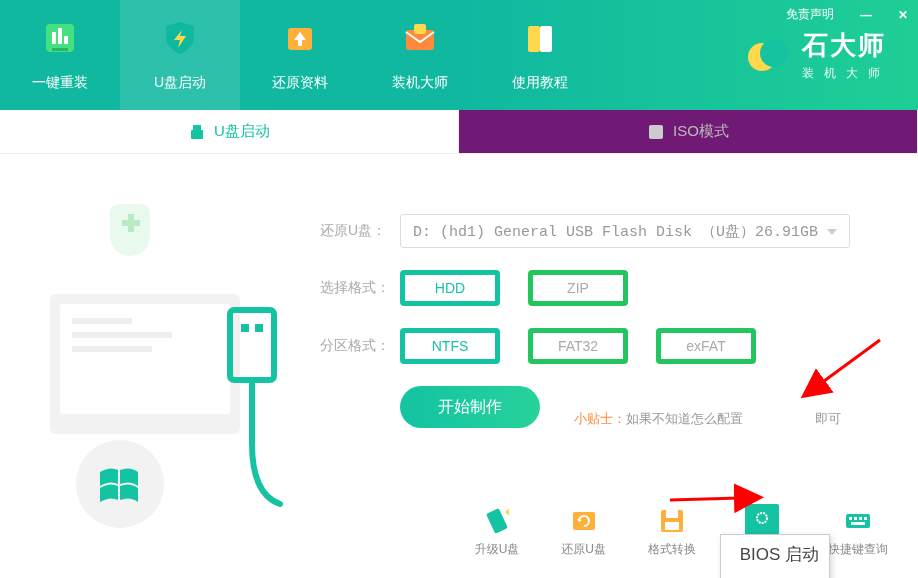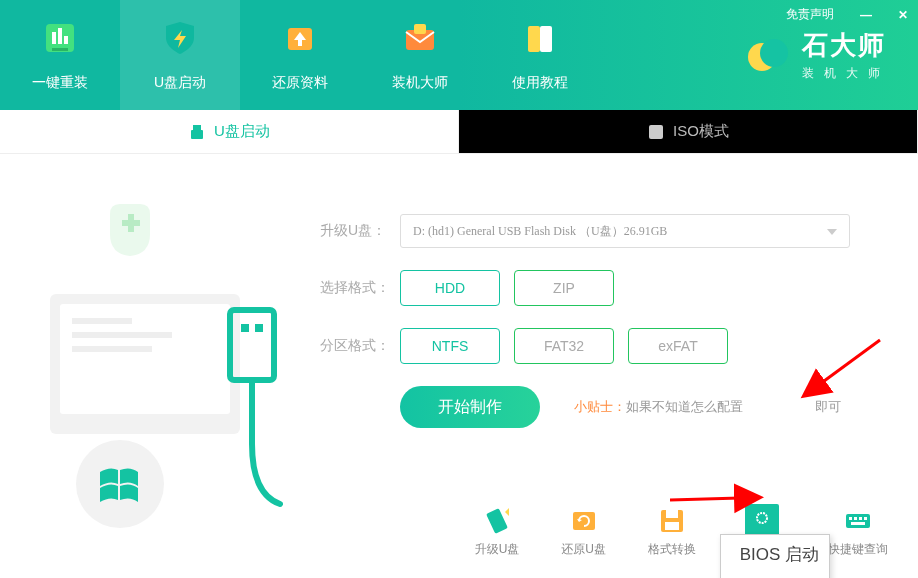--- a/index.html
+++ b/index.html
@@ -73,21 +73,21 @@
     border-bottom: 1px solid #eee;
   }
   .subtab {
     flex: 1;
     display: flex;
     align-items: center;
     justify-content: center;
     gap: 8px;
     font-size: 15px;
     color: #bbb;
-    background: #000000;
+    background: #701a75;
     border-right: 1px solid #eee;
     cursor: pointer;
   }
   .subtab.active {
     background: #fff;
     color: #14c3a2;
   }
 
   
   .main {
@@ -121,43 +121,43 @@
   .dropdown {
     flex: 1;
     max-width: 450px;
     border: 1px solid #ddd;
     border-radius: 3px;
     height: 34px;
     display: flex;
     align-items: center;
     padding: 0 12px;
     color: #999;
-    font-size: 12px;
-    font-family: Liberation Serif, serif;
+    font-size: 15px;
+    font-family: Liberation Mono, monospace;
     position: relative;
     cursor: pointer;
   }
   .dropdown::after {
     content: "";
     position: absolute;
     right: 12px;
     top: 14px;
     border-left: 5px solid transparent;
     border-right: 5px solid transparent;
     border-top: 6px solid #ccc;
   }
   .opt-btn {
     width: 100px;
     height: 36px;
-    border: 1px solid #22c55e;
+    border: 5px solid #22c55e;
     border-radius: 4px;
     display: flex;
     align-items: center;
     justify-content: center;
-    margin-right: 14px;
+    margin-right: 28px;
     color: #aaa;
     font-size: 14px;
     cursor: pointer;
   }
   .opt-btn.selected {
     border-color: #14c3a2;
     color: #14c3a2;
   }
   .start-btn {
     width: 140px;
@@ -173,21 +173,21 @@
     margin-left: 80px;
   }
   .tip {
     font-size: 13px;
     color: #999;
     margin-left: 34px;
   }
   .tip .tip-label { color: #ff8a3c; }
   .action-row {
     display: flex;
-    align-items: center;
+    align-items: flex-end;
   }
 
   
   .bottom-tools {
     position: absolute;
     bottom: 20px;
     right: 30px;
     display: flex;
     gap: 42px;
   }
@@ -356,21 +356,21 @@
 
       <rect x="200" y="116" width="44" height="70" rx="4" fill="none" stroke="#14c3a2" stroke-width="6"></rect>
       <rect x="211" y="130" width="8" height="8" fill="#14c3a2"></rect>
       <rect x="225" y="130" width="8" height="8" fill="#14c3a2"></rect>
       <path d="M222 186 V250 Q222 300 250 310" stroke="#14c3a2" stroke-width="6" fill="none" stroke-linecap="round"></path>
     </svg>
   </div>
 
   <div class="form-area">
     <div class="form-row">
-      <div class="form-label">升级U盘：</div>
+      <div class="form-label">还原U盘：</div>
       <div class="dropdown">
         <span>D: (hd1) General USB Flash Disk （U盘）26.91GB</span>
       </div>
     </div>
 
     <div class="form-row">
       <div class="form-label">选择格式：</div>
       <div class="opt-btn selected">HDD</div>
       <div class="opt-btn">ZIP</div>
     </div>

